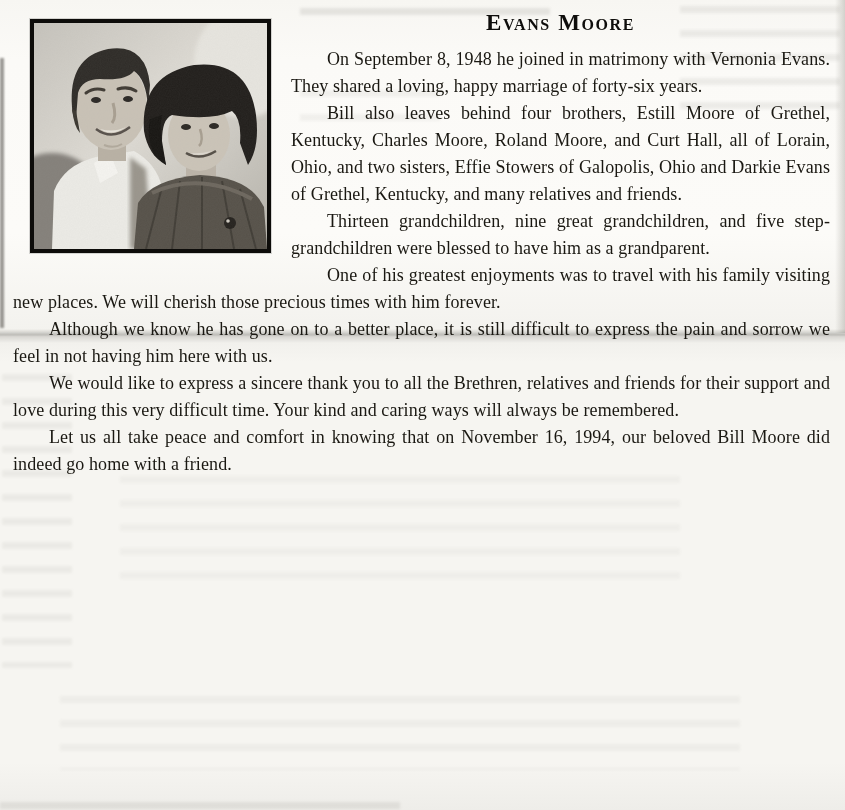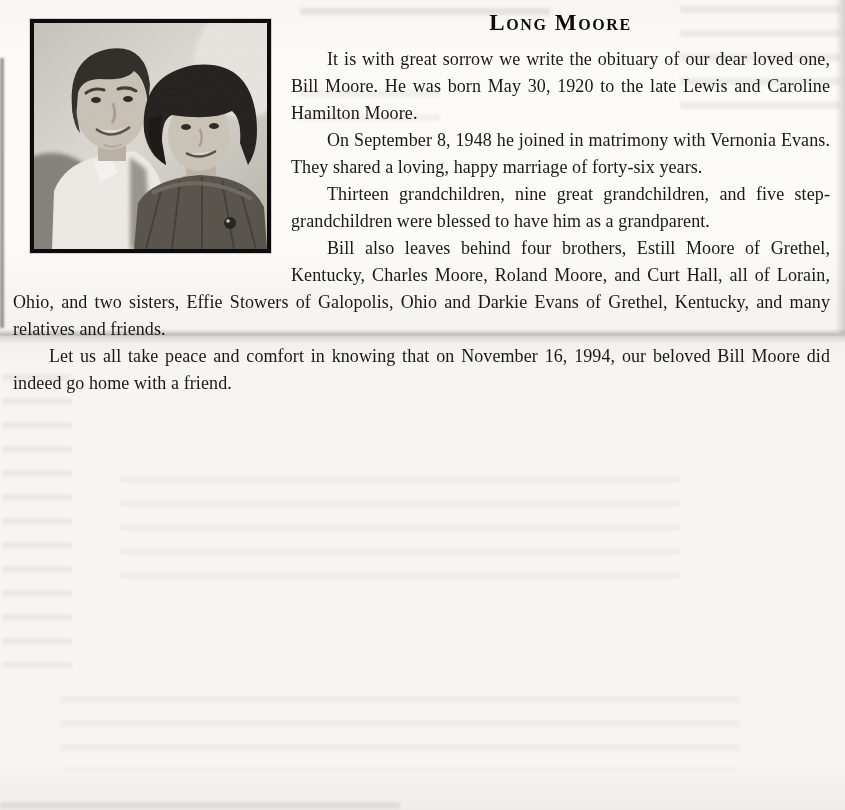--- a/index.html
+++ b/index.html
@@ -154,25 +154,27 @@
           <path d="M128,164 L112,226 M146,158 L138,226 M168,154 L168,226 M188,158 L200,226 M206,166 L222,226" stroke="#3c3832" stroke-width="2" fill="none" opacity=".8"></path>
           <path d="M118,170 Q166,148 218,176" stroke="#6d675e" stroke-width="4" fill="none"></path>
           <circle cx="196" cy="200" r="6" fill="#25221e"></circle>
           <circle cx="194" cy="198" r="1.8" fill="#cfcac1"></circle>
         </g>
 
         <rect x="0" y="0" width="233" height="226" filter="url(#grain)" opacity="0.16"></rect>
       </svg>
     </div>
 
-    <h1 class="title">Long Moore</h1>
+    <h1 class="title">Evans Moore</h1>
 
     <div class="paras" id="paras">
-        <p>It is with great sorrow we write the obituary of our dear loved one, Bill Moore. He was born May 30, 1920 to the late Lewis and Caroline Hamilton Moore.</p>
         <p>On September 8, 1948 he joined in matrimony with Vernonia Evans. They shared a loving, happy marriage of forty-six years.</p>
+        <p>Bill also leaves behind four brothers, Estill Moore of Grethel, Kentucky, Charles Moore, Roland Moore, and Curt Hall, all of Lorain, Ohio, and two sisters, Effie Stowers of Galopolis, Ohio and Darkie Evans of Grethel, Kentucky, and many relatives and friends.</p>
         <p>Thirteen grandchildren, nine great grandchildren, and five step-grandchildren were blessed to have him as a grandparent.</p>
-        <p>Bill also leaves behind four brothers, Estill Moore of Grethel, Kentucky, Charles Moore, Roland Moore, and Curt Hall, all of Lorain, Ohio, and two sisters, Effie Stowers of Galopolis, Ohio and Darkie Evans of Grethel, Kentucky, and many relatives and friends.</p>
+        <p>One of his greatest enjoyments was to travel with his family visiting new places. We will cherish those precious times with him forever.</p>
+        <p>Although we know he has gone on to a better place, it is still difficult to express the pain and sorrow we feel in not having him here with us.</p>
+        <p>We would like to express a sincere thank you to all the Brethren, relatives and friends for their support and love during this very difficult time. Your kind and caring ways will always be remembered.</p>
         <p>Let us all take peace and comfort in knowing that on November 16, 1994, our beloved Bill Moore did indeed go home with a friend.</p>
       </div>
 
   </div>
 
 </div>
 
 </body></html>

